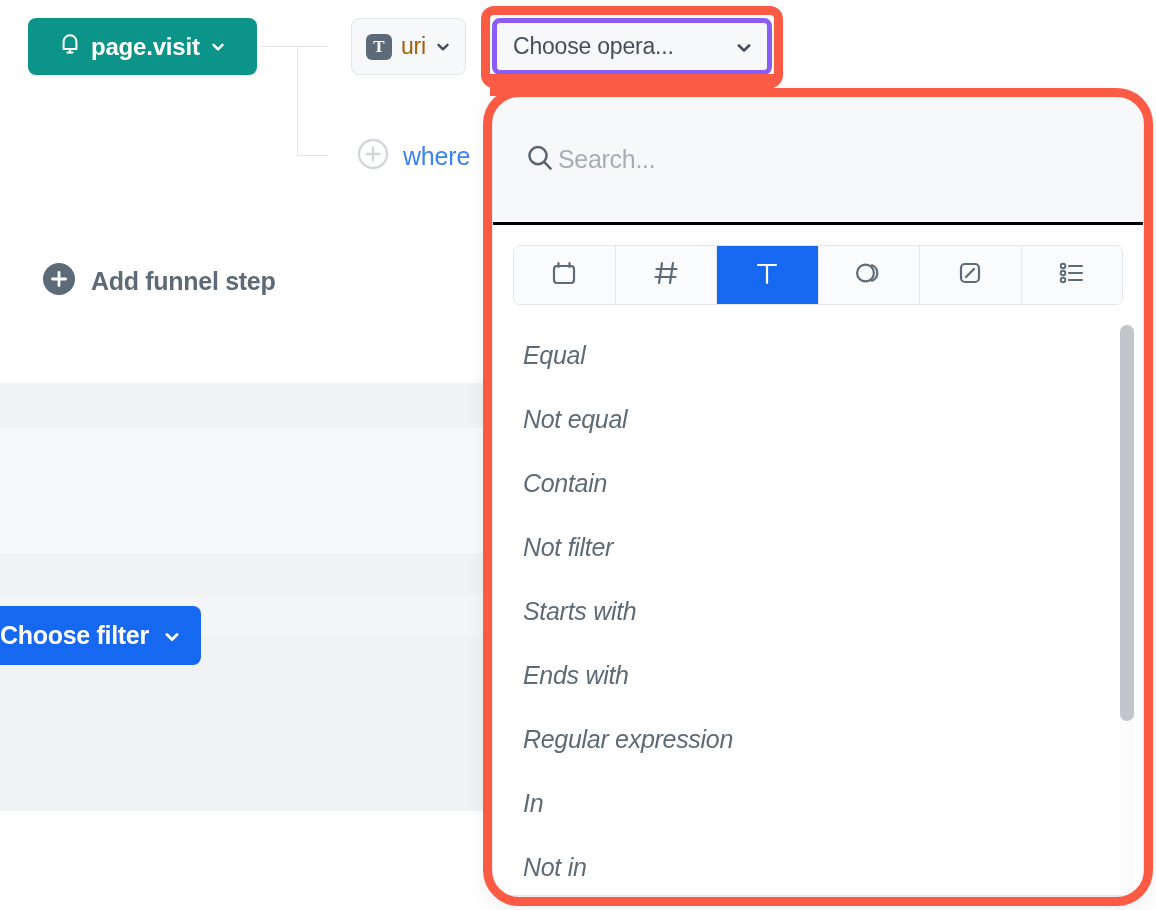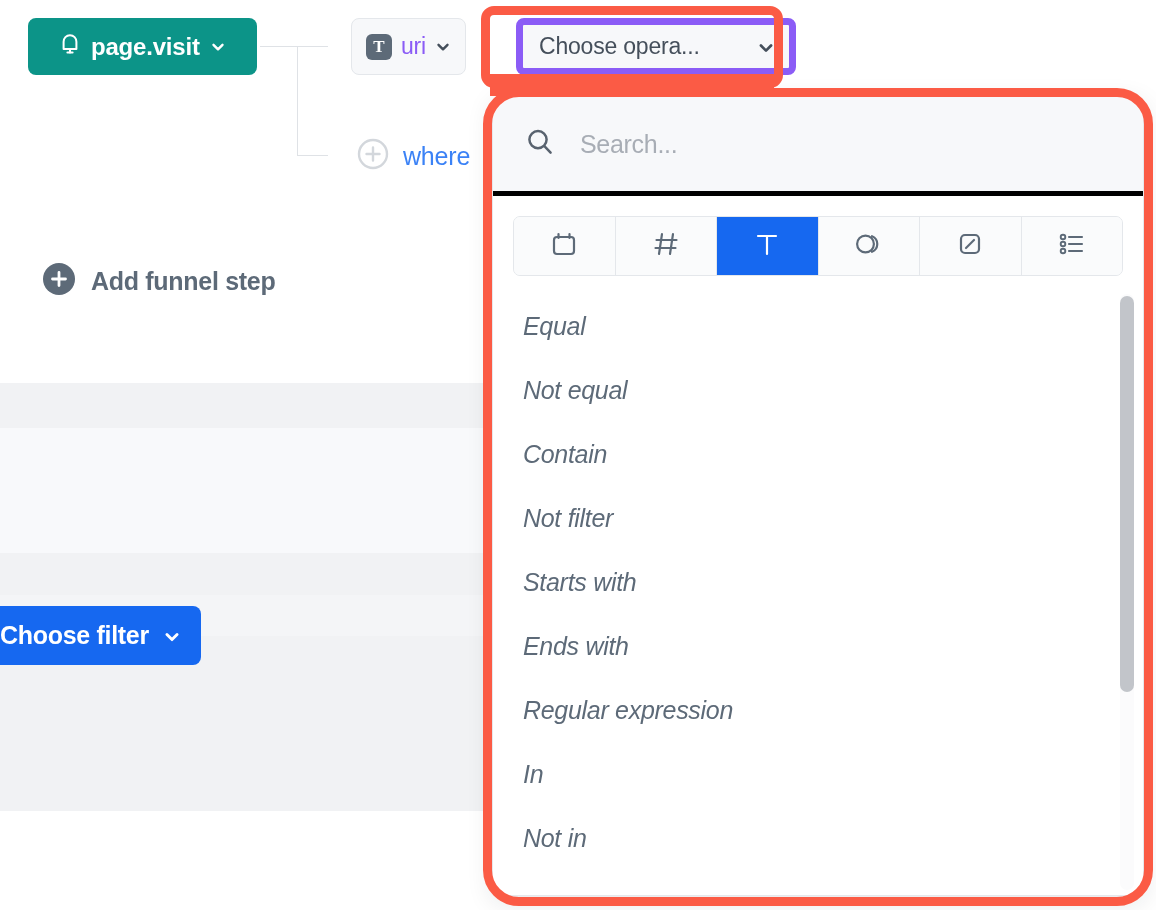--- a/index.html
+++ b/index.html
@@ -85,38 +85,38 @@
     color: #fff;
     font-size: 17px;
     font-weight: bold;
     display: flex;
     align-items: center;
     justify-content: center;
     font-family: "Liberation Serif", serif;
   }
   .prop-chip .label {
     font-size: 23px;
-    color: #8b5cf6;
+    color: #a16207;
     letter-spacing: -0.2px;
   }
 
   
   .operator-btn {
     position: absolute;
-    left: 516px;
+    left: 492px;
     top: 18px;
     width: 280px;
     height: 57px;
     box-sizing: border-box;
     display: flex;
     align-items: center;
     justify-content: space-between;
     padding: 0 16px;
     background: #f7f8fa;
-    border: 7px solid #8b5cf6;
+    border: 5px solid #8b5cf6;
     border-radius: 8px;
     cursor: pointer;
     z-index: 6;
   }
   .operator-btn .label {
     font-size: 23px;
     color: #454f5b;
     letter-spacing: -0.2px;
     white-space: nowrap;
   }
@@ -222,28 +222,27 @@
     background: #ffffff;
     border: 1px solid #e6e8ec;
     border-radius: 12px;
     box-shadow: 0 6px 26px rgba(23,32,44,0.12);
     box-sizing: border-box;
     overflow: hidden;
     z-index: 5;
   }
 
   .popup-search {
-    height: 99px;
-    box-sizing: border-box;
-    display: flex;
-    align-items: center;
-    gap: 22px;
+    height: 128px;
+    box-sizing: border-box;
+    display: flex;
+    align-items: center;
     padding: 0 31px;
     background: #f7f8fa;
-    border-bottom: 5px solid #000000;
+    border-bottom: 3px solid #000000;
   }
   .popup-search input {
     border: none;
     outline: none;
     background: transparent;
     font-family: "Liberation Sans", sans-serif;
     font-size: 25px;
     color: #454f5b;
     width: 100%;
     letter-spacing: -0.3px;

